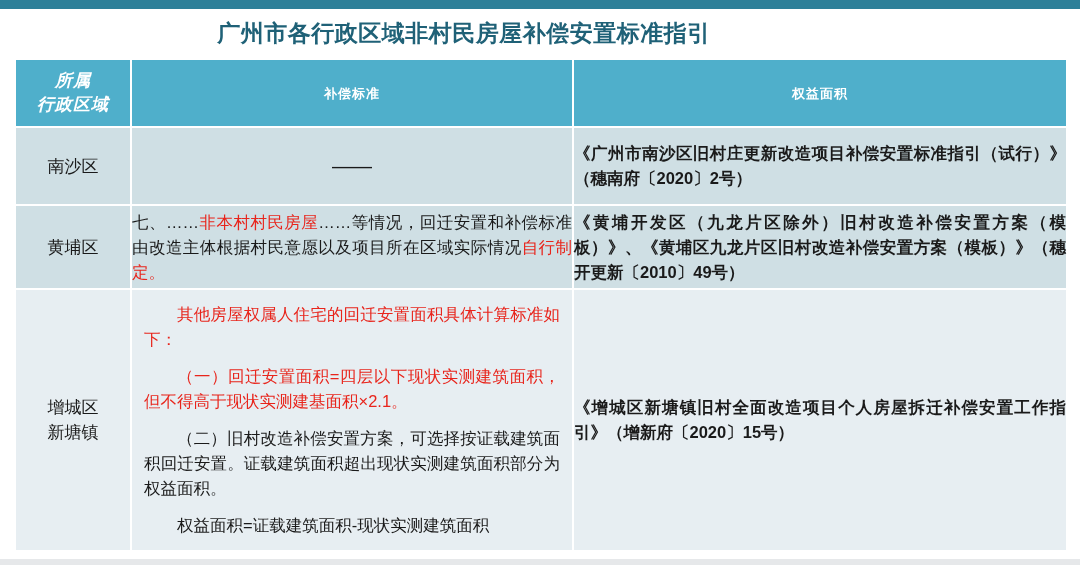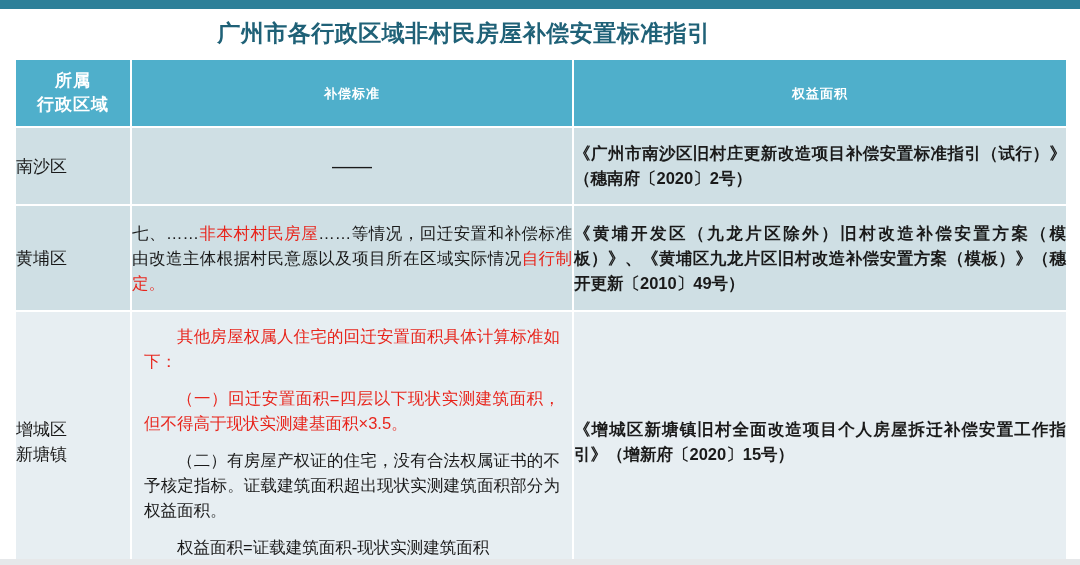--- a/index.html
+++ b/index.html
@@ -55,32 +55,32 @@
   thead th {
     background: #4fafcb;
     color: #ffffff;
     font-size: 13px;
     font-weight: bold;
     text-align: center;
     height: 66px;
     line-height: 25px;
     letter-spacing: 1px;
   }
-  thead th.h1 { font-size: 17px; line-height: 24px; }
+  thead th.h1 { font-size: 17px; line-height: 24px; font-style: italic; }
 
   tbody td {
     font-size: 16.5px;
     line-height: 25px;
     color: #1a1a1a;
   }
   tbody tr.odd td  { background: #cfdfe4; }
   tbody tr.even td { background: #e7eef2; }
 
   td.region {
-    text-align: left;
+    text-align: center;
     font-size: 17px;
     line-height: 25px;
     color: #1a1a1a;
     padding: 4px 2px;
   }
   td.std {
     padding: 9px 12px 9px 14px;
     text-align: justify;
     text-justify: inter-ideograph;
   }
@@ -94,21 +94,21 @@
     text-align: justify;
     text-justify: inter-ideograph;
     font-weight: bold;
   }
   .red { color: #e8251c; }
   .blk { color: #1a1a1a; }
   p.para { margin: 0; }
   p.indent { text-indent: 2em; margin: 12px; }
   .r1 td { height: 76px; }
   .r2 td { height: 78px; }
-  .r3 td { height: 104px; margin-top: 26px; }
+  .r3 td { height: 82px; margin-top: 26px; }
   .r4 td { height: 188px; }
 </style>
 </head>
 <body>
 
 <div class="page">
 
   <div class="top-bar"></div>
 
   <div class="title">广州市各行政区域非村民房屋补偿安置标准指引</div>
@@ -146,22 +146,22 @@
         <td class="policy">《黄埔开发区（九龙片区除外）旧村改造补偿安置方案（模板）》、《黄埔区九龙片区旧村改造补偿安置方案（模板）》（穗开更新〔2010〕49号）</td>
       </tr>
 
       <tr class="even r4">
         <td class="region">
           <div>增城区</div>
           <div>新塘镇</div>
         </td>
         <td class="std">
           <p class="indent red">其他房屋权属人住宅的回迁安置面积具体计算标准如下：</p>
-          <p class="indent red">（一）回迁安置面积=四层以下现状实测建筑面积，但不得高于现状实测建基面积×3.5。</p>
-          <p class="indent blk">（二）有房屋产权证的住宅，没有合法权属证书的不予核定指标。证载建筑面积超出现状实测建筑面积部分为权益面积。</p>
+          <p class="indent red">（一）回迁安置面积=四层以下现状实测建筑面积，但不得高于现状实测建基面积×2.1。</p>
+          <p class="indent blk">（二）旧村改造补偿安置方案，可选择按证载建筑面积回迁安置。证载建筑面积超出现状实测建筑面积部分为权益面积。</p>
           <p class="indent blk">权益面积=证载建筑面积-现状实测建筑面积</p>
         </td>
         <td class="policy">《增城区新塘镇旧村全面改造项目个人房屋拆迁补偿安置工作指引》（增新府〔2020〕15号）</td>
       </tr>
 
     </tbody>
   </table>
 
   <div class="bottom-rule"></div>
 </div>

